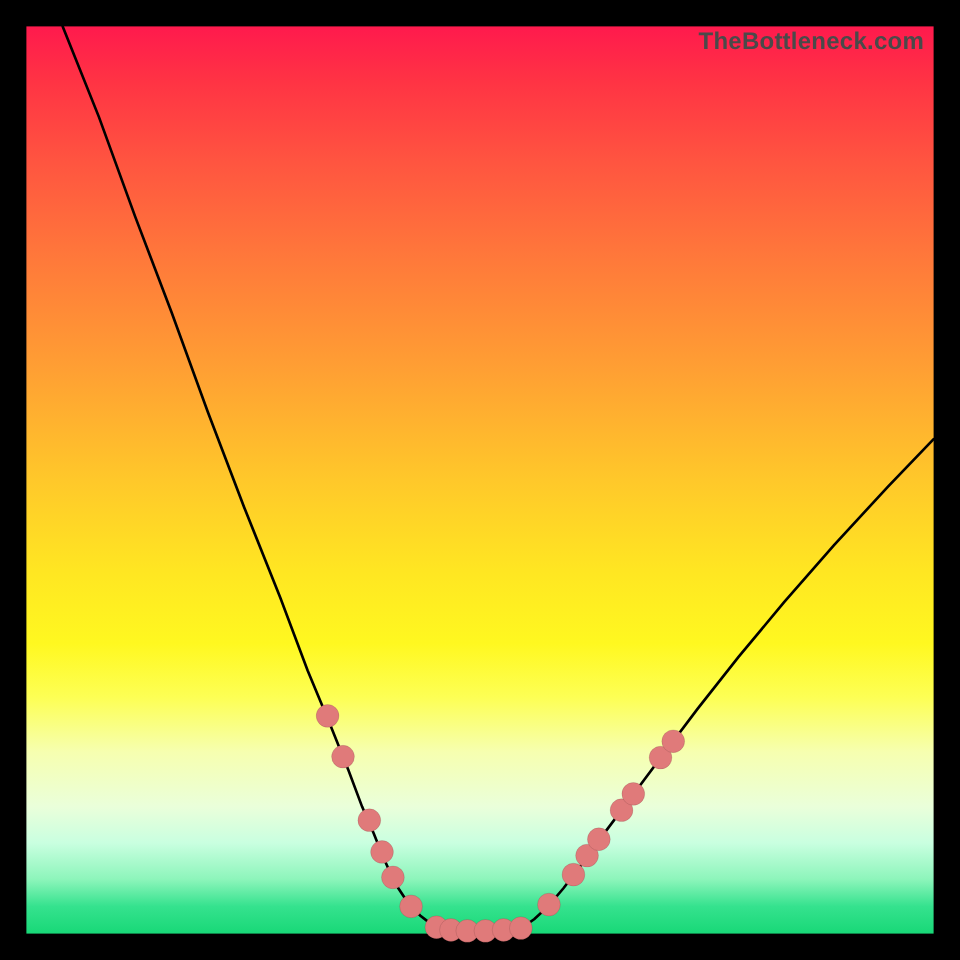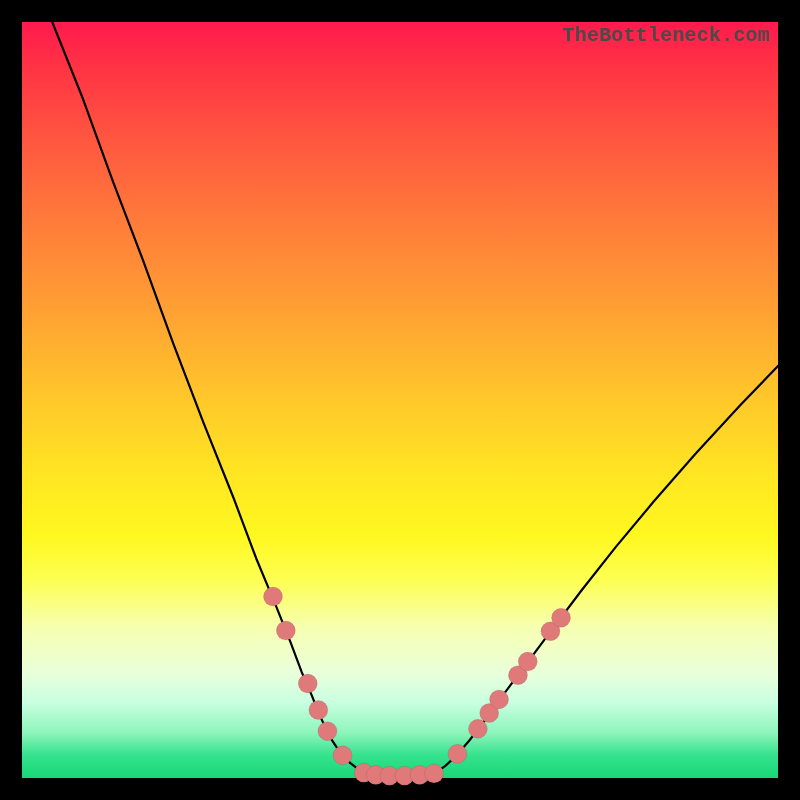--- a/index.html
+++ b/index.html
@@ -37,21 +37,20 @@
   }
   .watermark {
     position: absolute;
     top: 2px;
     right: 8px;
     font-size: 20px;
     font-weight: 600;
     color: #4a4a4a;
     letter-spacing: 0.2px;
     user-select: none;
-    font-family: Liberation Mono, monospace;
   }
   svg.overlay {
     position: absolute;
     left: 0;
     top: 0;
     width: 756px;
     height: 756px;
     overflow: visible;
   }
   .curve {

